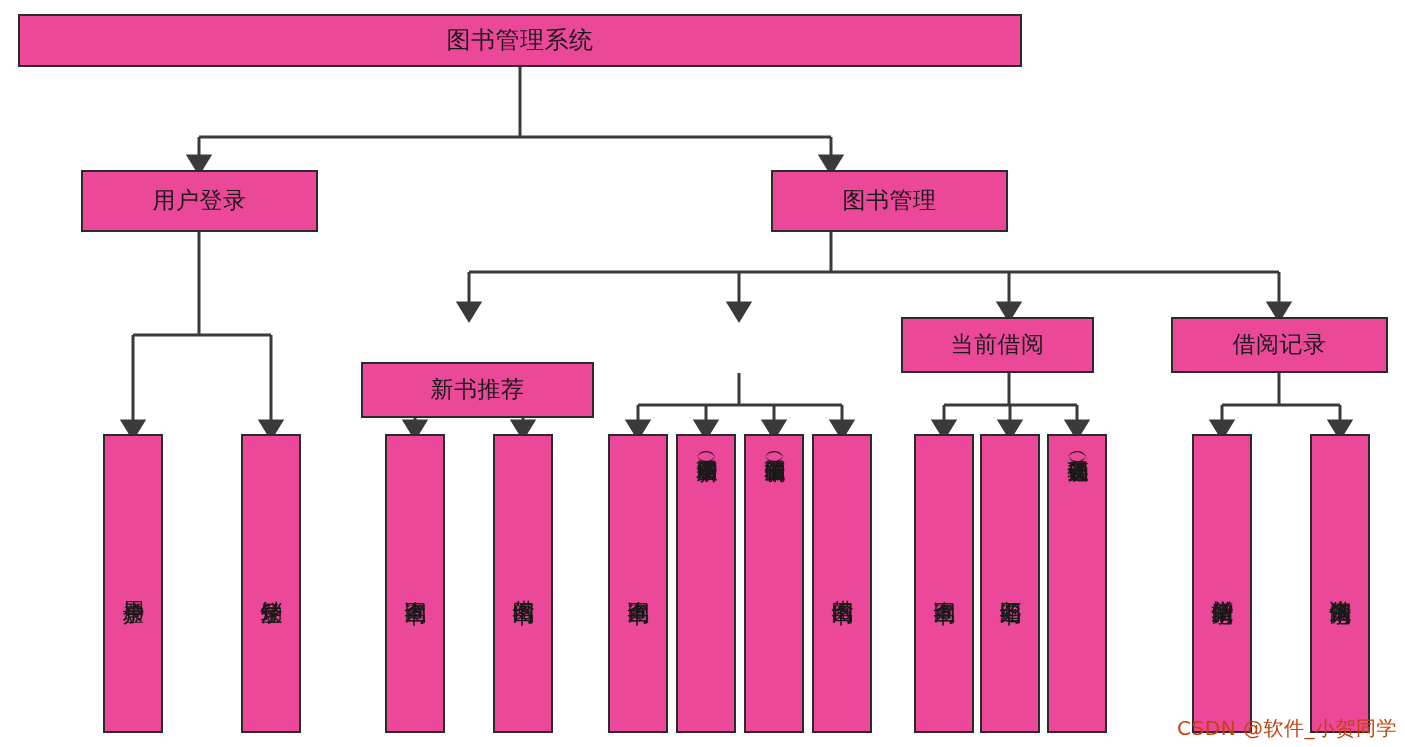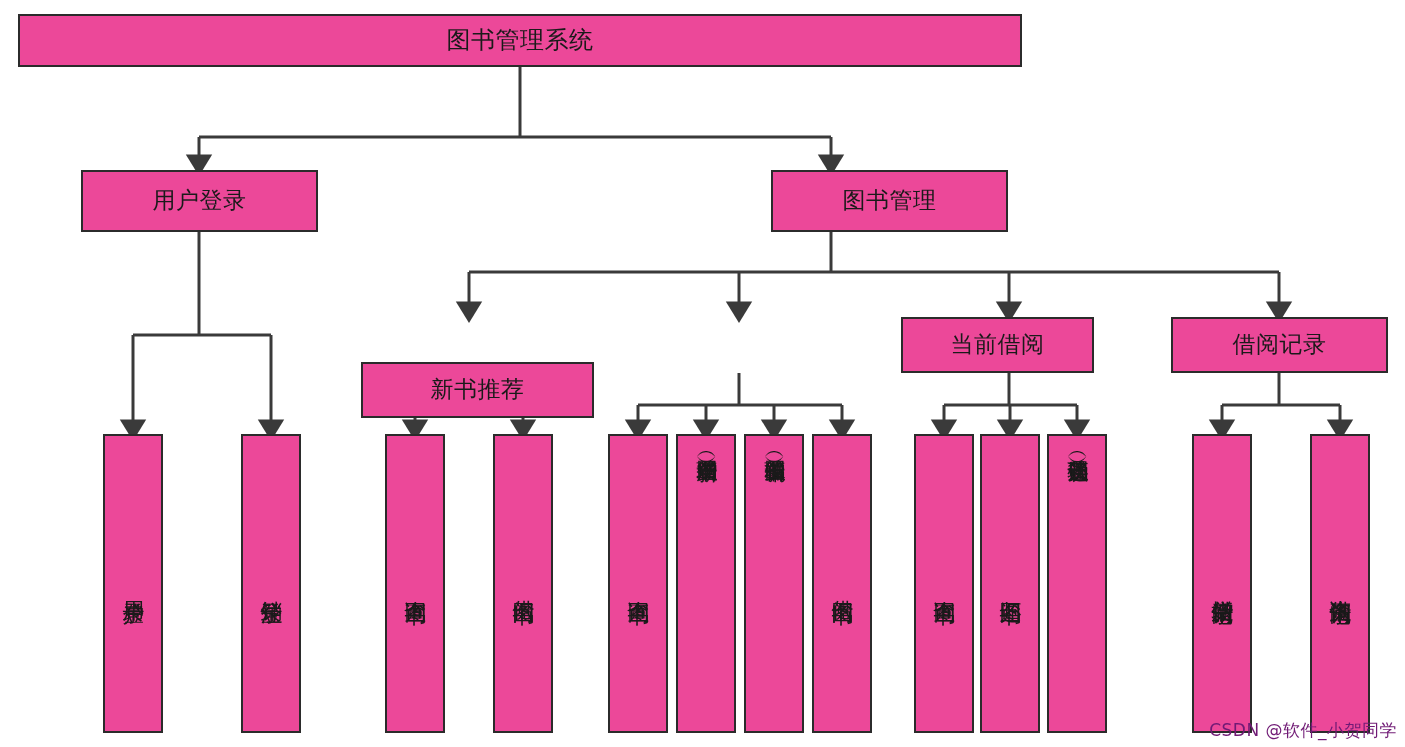--- a/index.html
+++ b/index.html
@@ -74,22 +74,22 @@
   
   .node.vert.center-text {
     align-items: center;
     padding-top: 0;
   }
   
   #watermark {
     position: absolute;
     right: 8px;
     bottom: 5px;
-    font-size: 17px;
-    color: #701a75;
+    font-size: 20px;
+    color: #c2410c;
     letter-spacing: 0.5px;
     white-space: nowrap;
     pointer-events: none;
   }
 </style>
 </head>
 <body>
 
 <div id="diagram-root">
 

